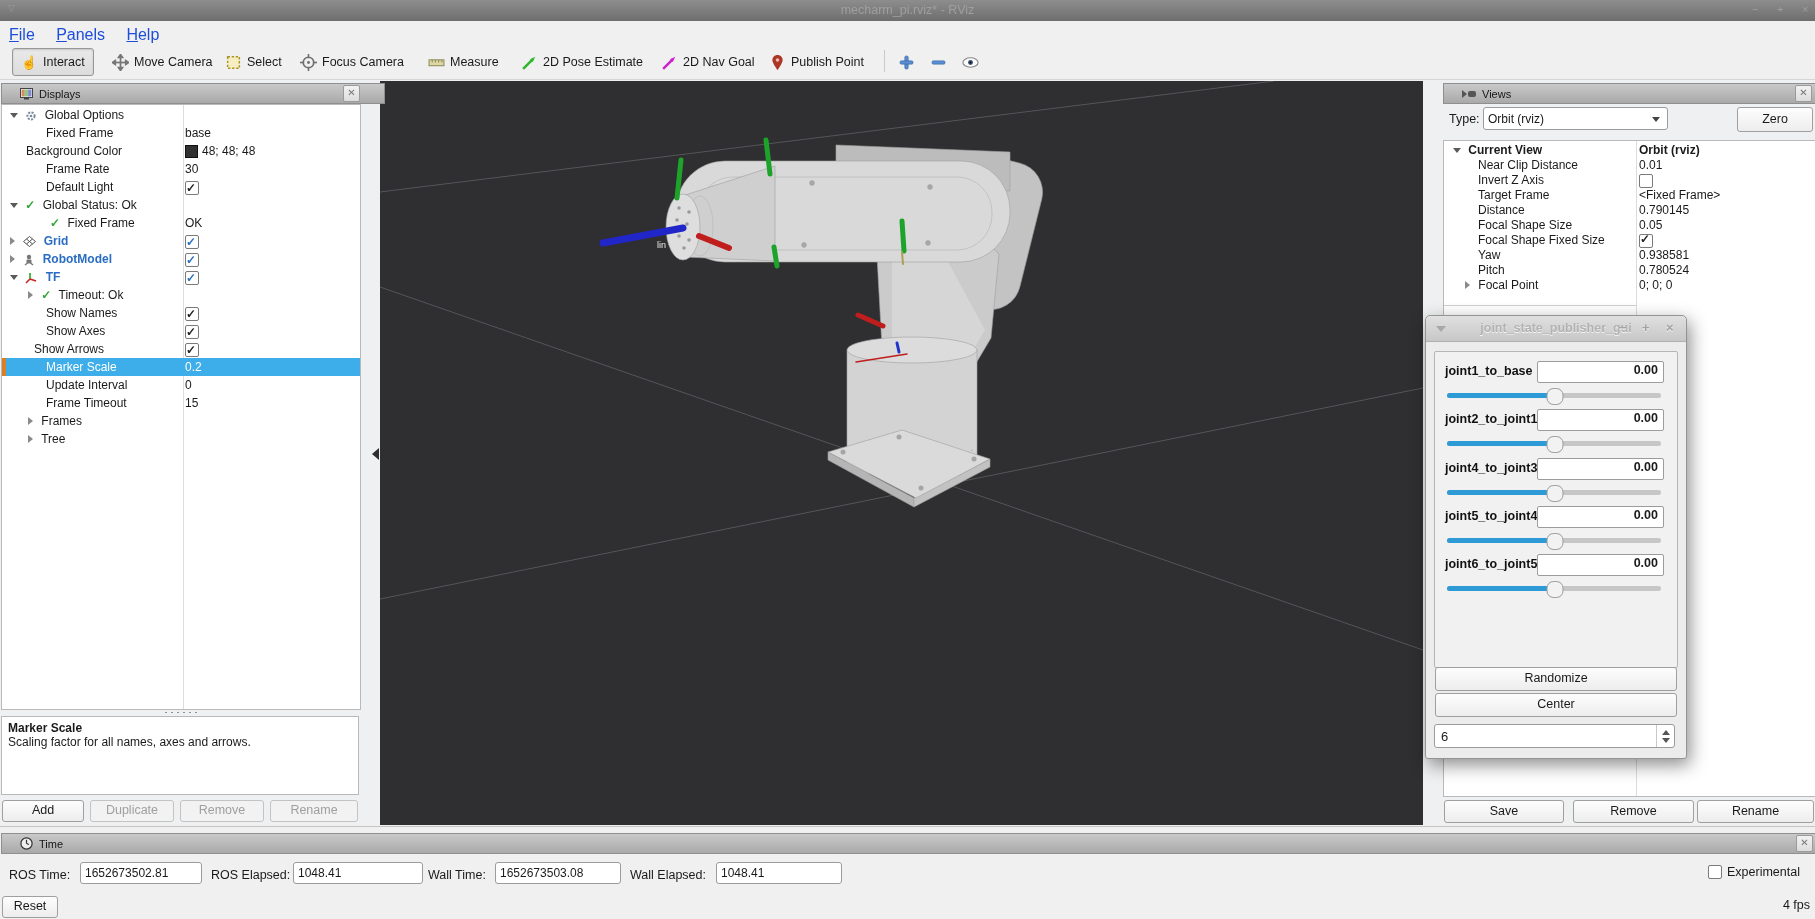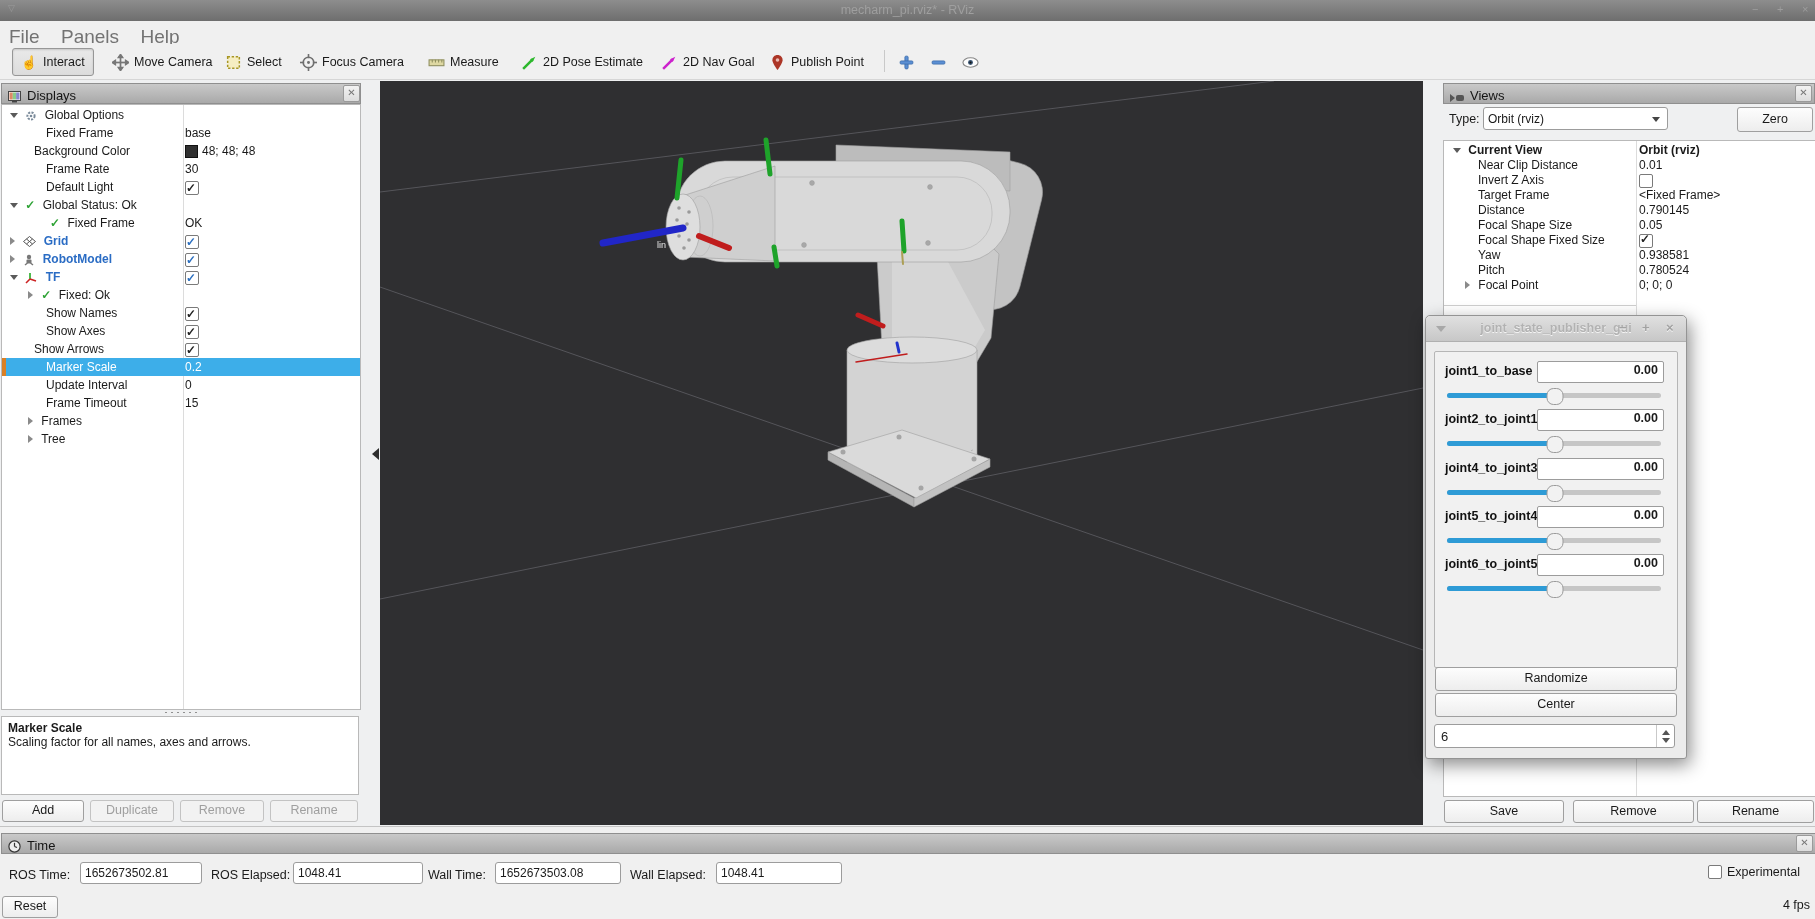--- a/index.html
+++ b/index.html
@@ -5,31 +5,31 @@
   html,body{margin:0;padding:0}
   body{width:1815px;height:919px;position:relative;overflow:hidden;background:#eff0f1;
        font-family:"Liberation Sans",sans-serif;font-size:12px;color:#1a1a1a;-webkit-font-smoothing:antialiased}
   .abs{position:absolute}
   
   .titlebar{left:0;top:0;width:1815px;height:21px;background:linear-gradient(#8d8d8d,#6e6e6e);color:#a4a4a4;}
   .titlebar .tmark{position:absolute;left:8px;top:3px;font-size:9px;color:#9a9a9a}
   .titlebar .ttext{position:absolute;left:0;right:0;top:3px;text-align:center;font-size:12.5px;color:#9f9f9f}
   .winbtn{position:absolute;top:3px;font-size:11px;color:#9d9d9d}
   .menubar{left:0;top:21px;width:1815px;height:23px;background:#f0f0f0;border-bottom:1px solid #e2e2e2}
-  .menu-item{display:inline-block;margin-top:3px;padding:2px 9px;font-size:19px;color:#737373}
+  .menu-item{display:inline-block;margin-top:3px;padding:2px 9px;font-size:16px;color:#1d4ed8}
   .menu-item::first-letter{text-decoration:underline}
   .toolbar{left:0;top:44px;width:1815px;height:35px;background:#f0f0f0;border-bottom:1px solid #d6d6d6}
   .tbtn{position:absolute;top:4px;height:26px;display:flex;align-items:center;gap:5px;padding:0 8px;
         border:1px solid transparent;border-radius:3px;font-size:12.5px;white-space:nowrap}
   .tbtn.active{background:linear-gradient(#e9e9e9,#dcdcdc);border-color:#979797;box-shadow:inset 0 1px 2px rgba(0,0,0,.15)}
   .tsep{position:absolute;top:6px;width:1px;height:22px;background:#c9c9c9}
   .icon16{width:17px;height:17px;display:inline-block}
   
-  .phdr{background:linear-gradient(#c9c9c9,#a9a9a9);border:1px solid #8f8f8f;display:flex;align-items:flex-end;
-        padding:0 6px;gap:6px;font-size:13px;color:#151515}
+  .phdr{background:linear-gradient(#c9c9c9,#a9a9a9);border:1px solid #8f8f8f;display:flex;align-items:center;
+        padding:0 18px;gap:6px;font-size:11px;color:#151515}
   .closebtn{position:absolute;right:3px;top:2px;width:15px;height:15px;border:1px solid #9a9a9a;border-radius:2px;
         background:linear-gradient(#f2f2f2,#ddd);color:#777;font-size:10px;line-height:13px;text-align:center}
   
   .treebox{background:#fff;border:1px solid #b9b9b9}
   .trow{position:relative;height:18px;line-height:18px;white-space:nowrap}
   .vrow{position:relative;height:15px;line-height:15px;white-space:nowrap;font-size:12px}
   .trow .val{position:absolute;left:183px;top:0}
   .vrow .val{position:absolute;left:195px;top:0}
   .exp-d{display:inline-block;width:0;height:0;border-left:4px solid transparent;border-right:4px solid transparent;
          border-top:5px solid #5a5a5a;margin:0 4px 1px 0;vertical-align:middle}
@@ -280,21 +280,21 @@
       <svg class="ibx" width="12" height="12" viewBox="0 0 12 12">
         <circle cx="6" cy="6" r="3.6" fill="none" stroke="#7a8a9a" stroke-width="2" stroke-dasharray="2.1,1.3"></circle>
         <circle cx="6" cy="6" r="1.3" fill="#7a8a9a"></circle>
         </svg>
       <span style="margin-left:4px">Global Options</span>
     </div>
     <div class="trow" style="padding-left:44px">
       <span>Fixed Frame</span>
       <span class="val">base</span>
     </div>
-    <div class="trow" style="padding-left:32px">
+    <div class="trow" style="padding-left:24px">
       <span>Background Color</span>
       <span class="val"><span class="ibx" style="width:11px;height:11px;background:#303030;border:1px solid #111;margin-right:4px"></span><span>48; 48; 48</span></span>
     </div>
     <div class="trow" style="padding-left:44px">
       <span>Frame Rate</span>
       <span class="val">30</span>
     </div>
     <div class="trow" style="padding-left:44px">
       <span>Default Light</span>
       <span class="val"><span class="cb ck"></span></span>
@@ -336,21 +336,21 @@
         <line x1="5" y1="7" x2="5" y2="1" stroke="#2a2" stroke-width="1.6"></line>
         <line x1="5" y1="7" x2="1" y2="11" stroke="#c22" stroke-width="1.6"></line>
         <line x1="5" y1="7" x2="11" y2="9" stroke="#c22" stroke-width="1.6"></line>
         </svg>
       <span class="blue-b" style="margin-left:4px">TF</span>
       <span class="val"><span class="cb ck ckb"></span></span>
     </div>
     <div class="trow" style="padding-left:26px">
       <span class="exp-r"></span>
       <span class="gcheck">✓</span>
-      <span>Fixed: Ok</span>
+      <span>Timeout: Ok</span>
     </div>
     <div class="trow" style="padding-left:44px">
       <span>Show Names</span>
       <span class="val"><span class="cb ck"></span></span>
     </div>
     <div class="trow" style="padding-left:44px">
       <span>Show Axes</span>
       <span class="val"><span class="cb ck"></span></span>
     </div>
     <div class="trow" style="padding-left:32px">

